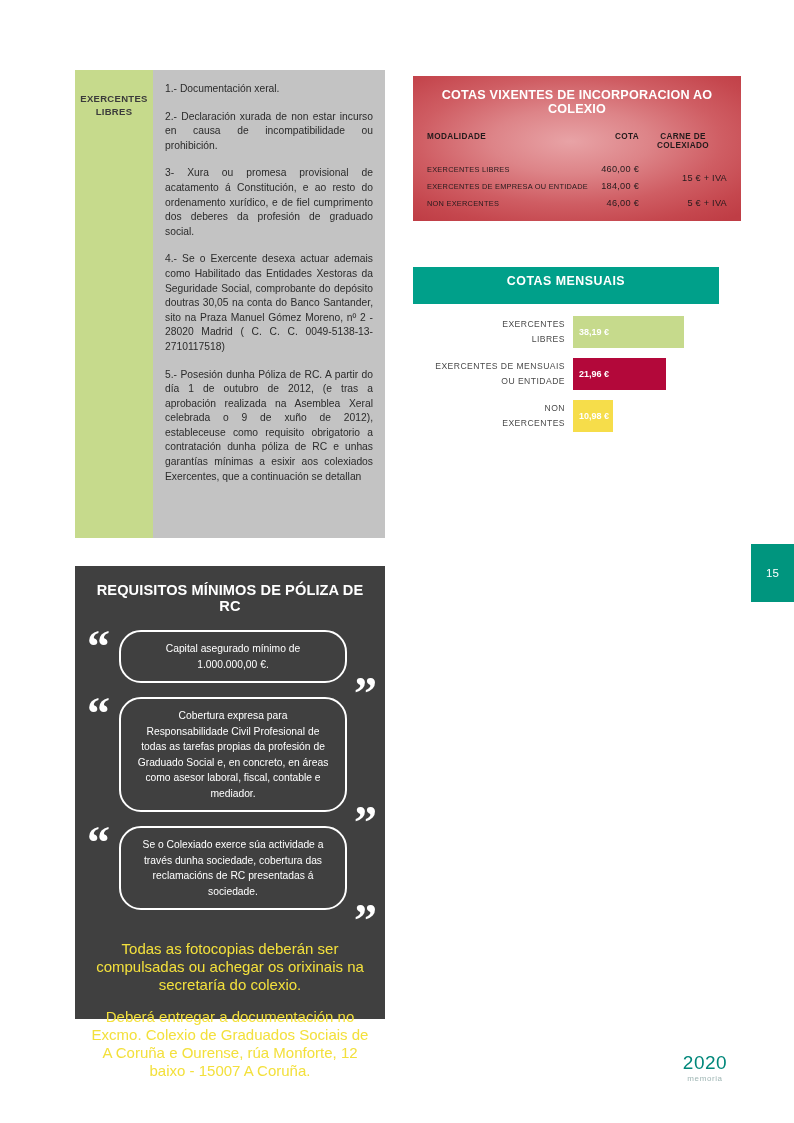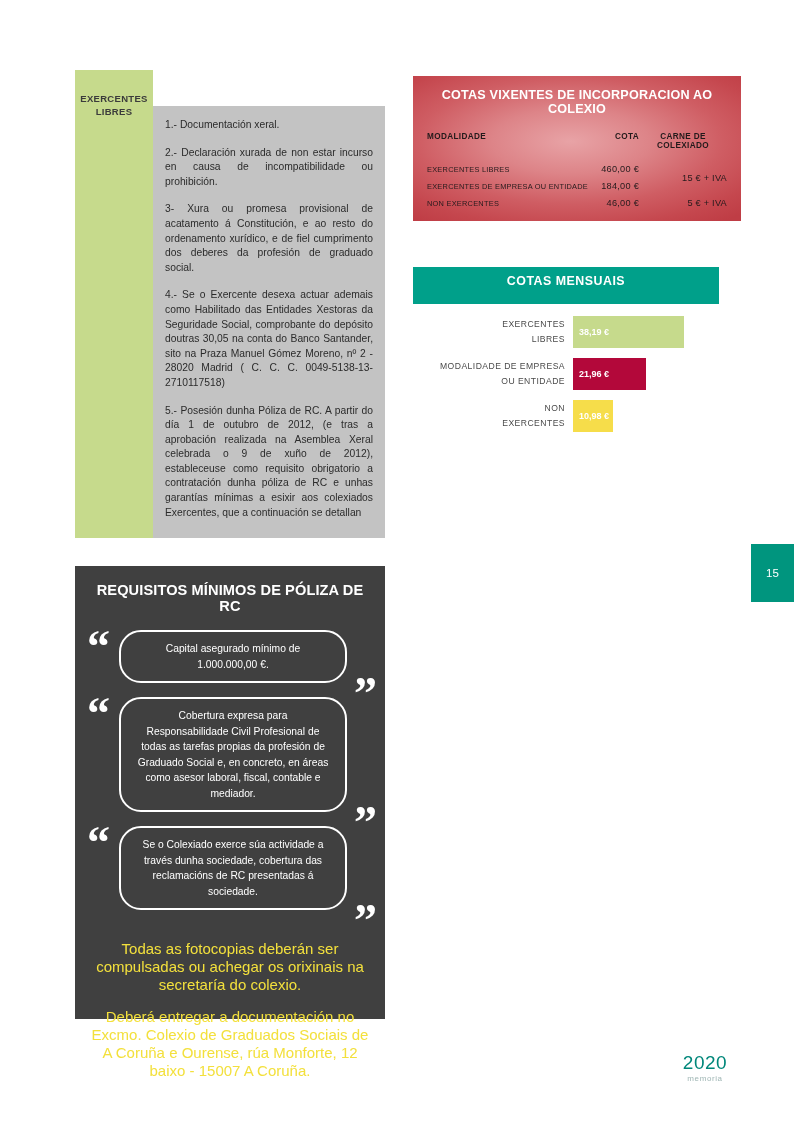--- a/index.html
+++ b/index.html
@@ -39,21 +39,20 @@
     color: #3b3b3b;
     letter-spacing: .3px;
     text-align: center;
     line-height: 13px;
   }
   #req-body {
     flex: 1;
     background: #c3c3c3;
     padding: 12px 12px 10px 12px;
     box-sizing: border-box;
-    margin-top: 36px;
   }
   #req-body p {
     margin: 0 0 13px 0;
     font-size: 10.3px;
     line-height: 14.6px;
     color: #2b2b2b;
     text-align: justify;
   }
   #req-body p:last-child { margin-bottom: 0; }
 
@@ -294,24 +293,24 @@
         <span>EXERCENTES</span>
         <span>LIBRES</span>
       </div>
       <div class="chart-bar" id="bar1" style="width: 111px; background: rgb(198, 218, 140);">
         <span>38,19 €</span>
       </div>
     </div>
 
     <div class="chart-row">
       <div class="chart-label">
-        <span>MODALIDADE DE EMPRESA</span>
+        <span>EXERCENTES DE MENSUAIS</span>
         <span>OU ENTIDADE</span>
       </div>
-      <div class="chart-bar" id="bar2" style="width: 73px; background: rgb(179, 8, 58);">
+      <div class="chart-bar" id="bar2" style="width: 93px; background: rgb(179, 8, 58);">
         <span>21,96 €</span>
       </div>
     </div>
 
     <div class="chart-row">
       <div class="chart-label">
         <span>NON</span>
         <span>EXERCENTES</span>
       </div>
       <div class="chart-bar" id="bar3" style="width: 40px; background: rgb(246, 221, 74);">

